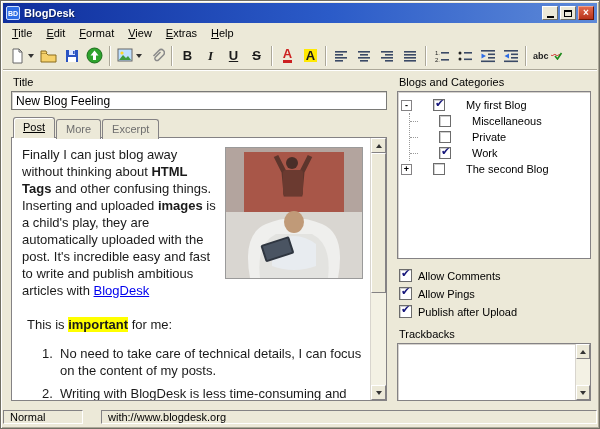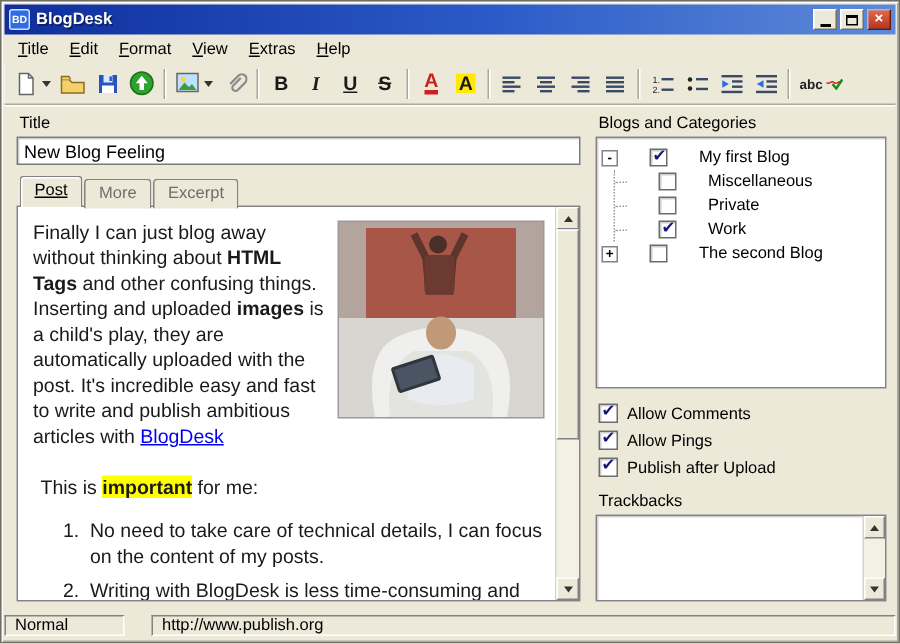--- a/index.html
+++ b/index.html
@@ -414,16 +414,16 @@
           <div class="sb-btn">
               <span class="arr-down"></span>
             </div>
         </div>
       </div>
     </div>
   </div>
 
   <div class="statusbar">
     <div class="sb-cell first">Normal</div>
-    <div class="sb-cell rest">http://www.publish.org</div>
+    <div class="sb-cell rest">with://www.blogdesk.org</div>
   </div>
 
 </div>
 
 </body></html>

